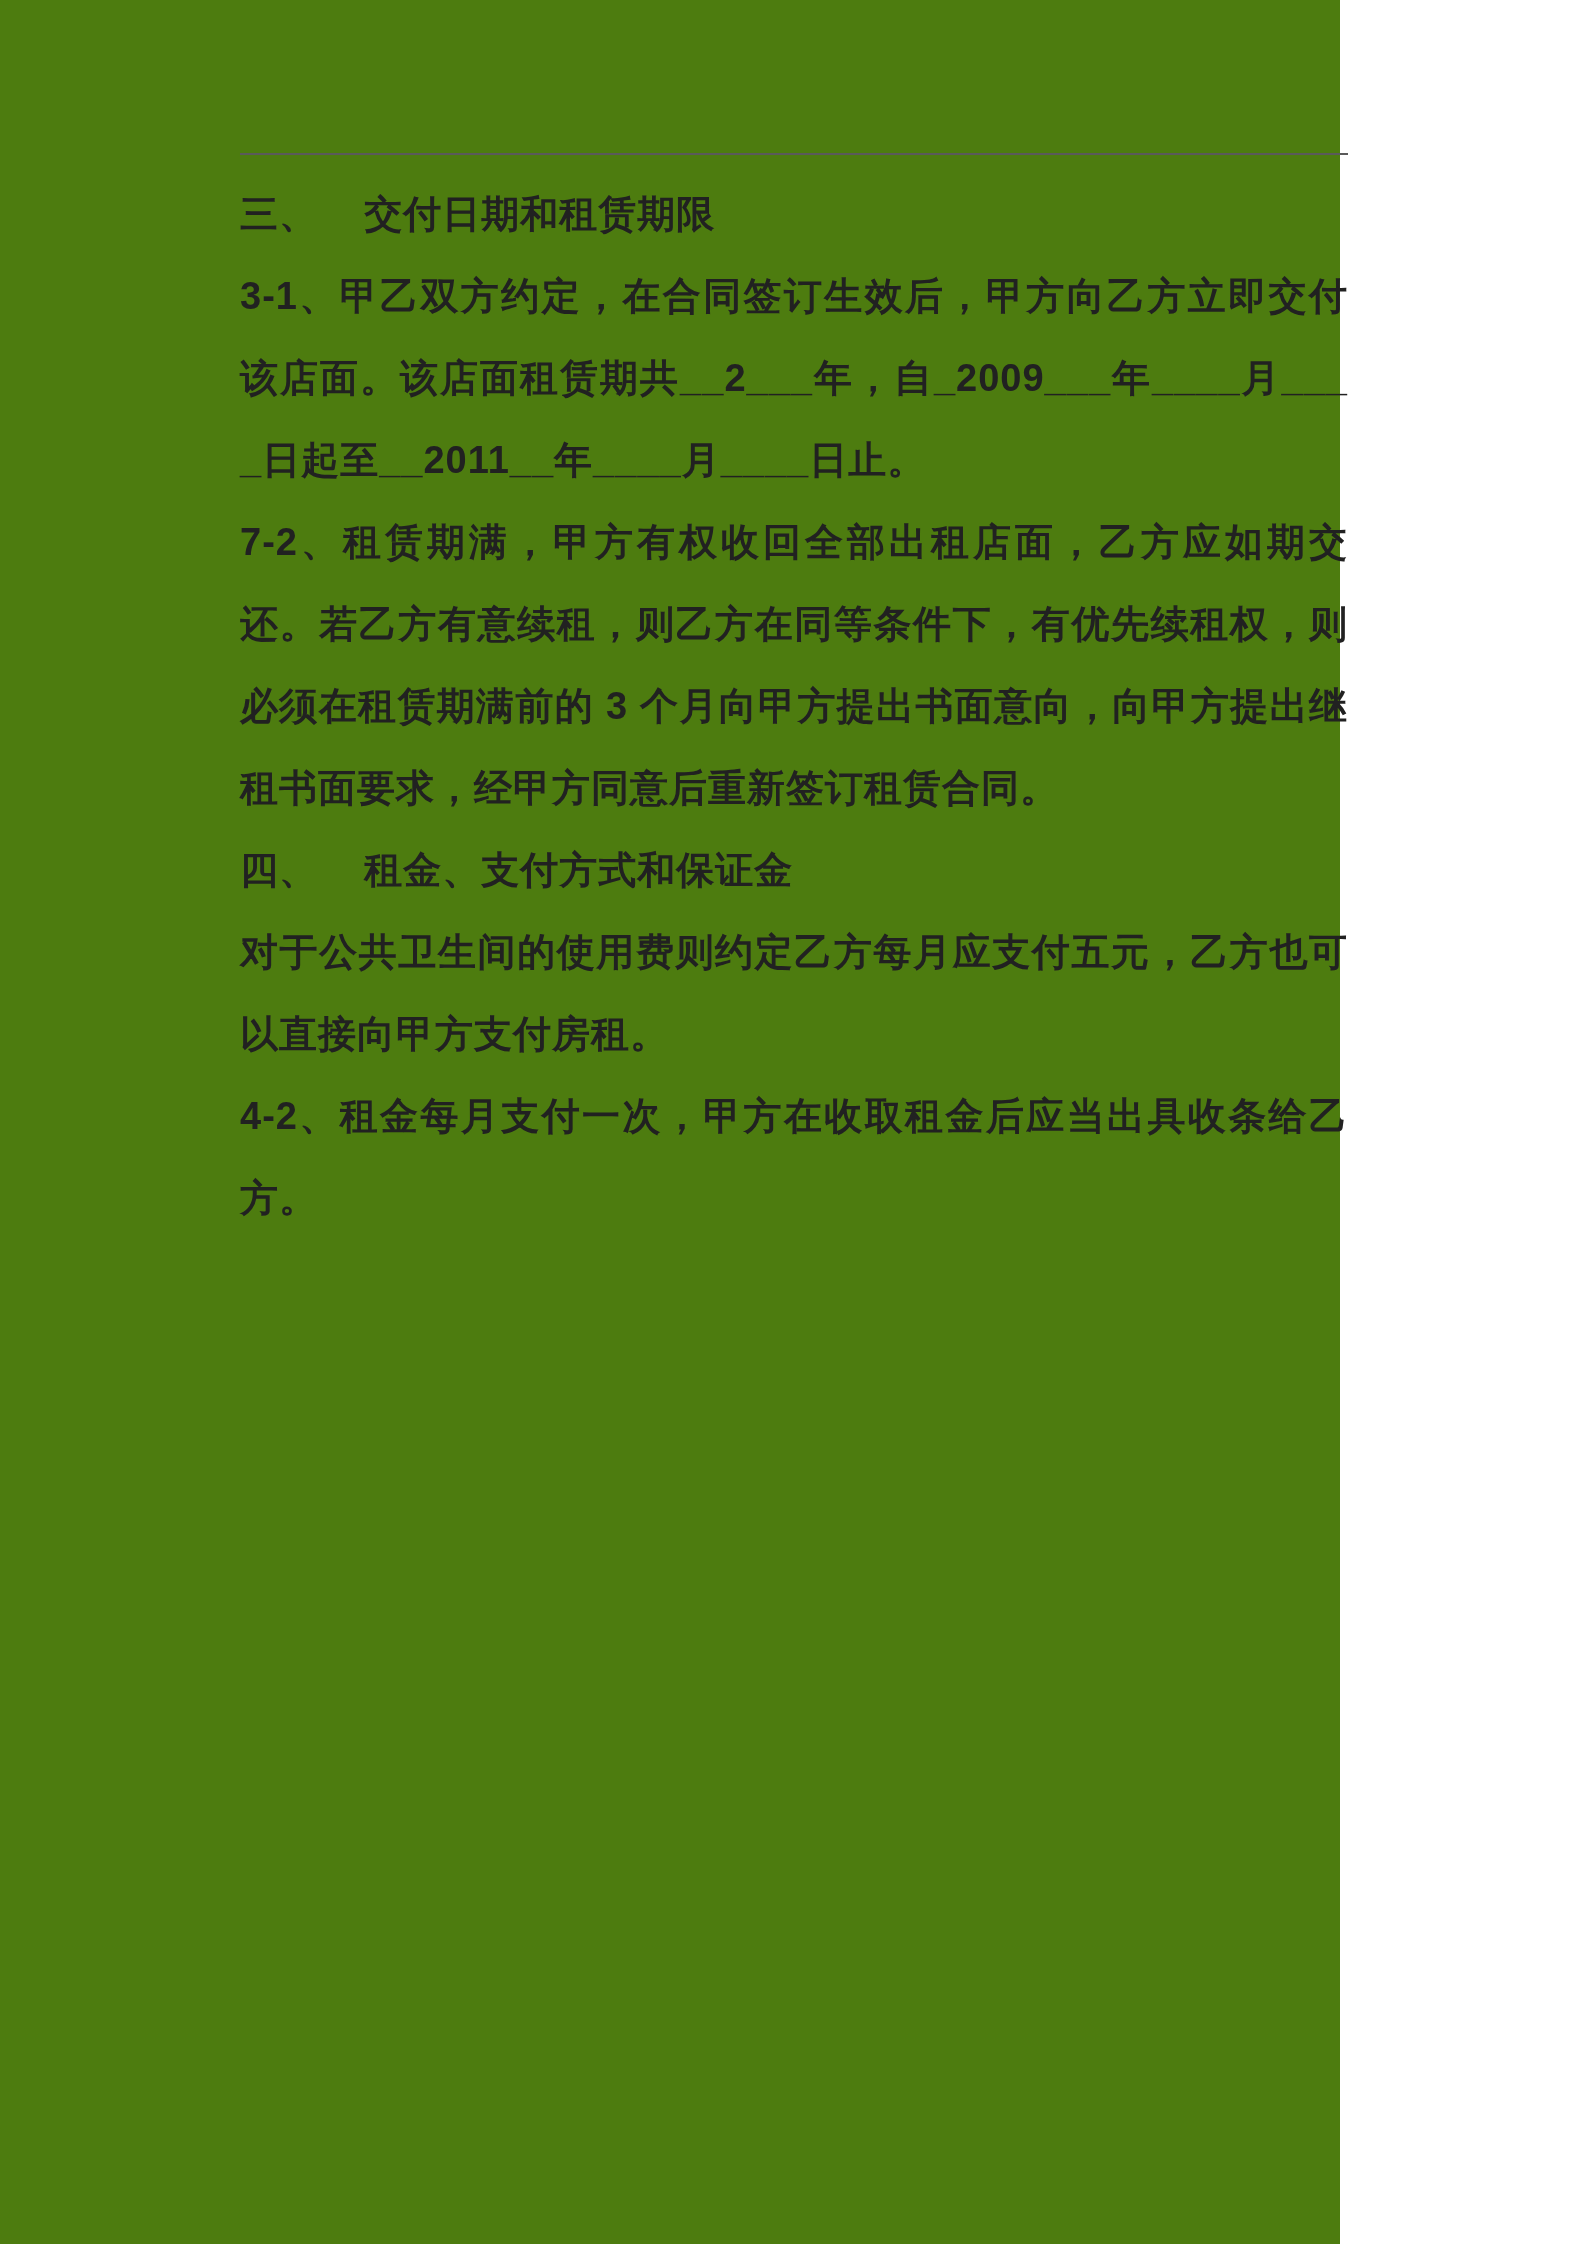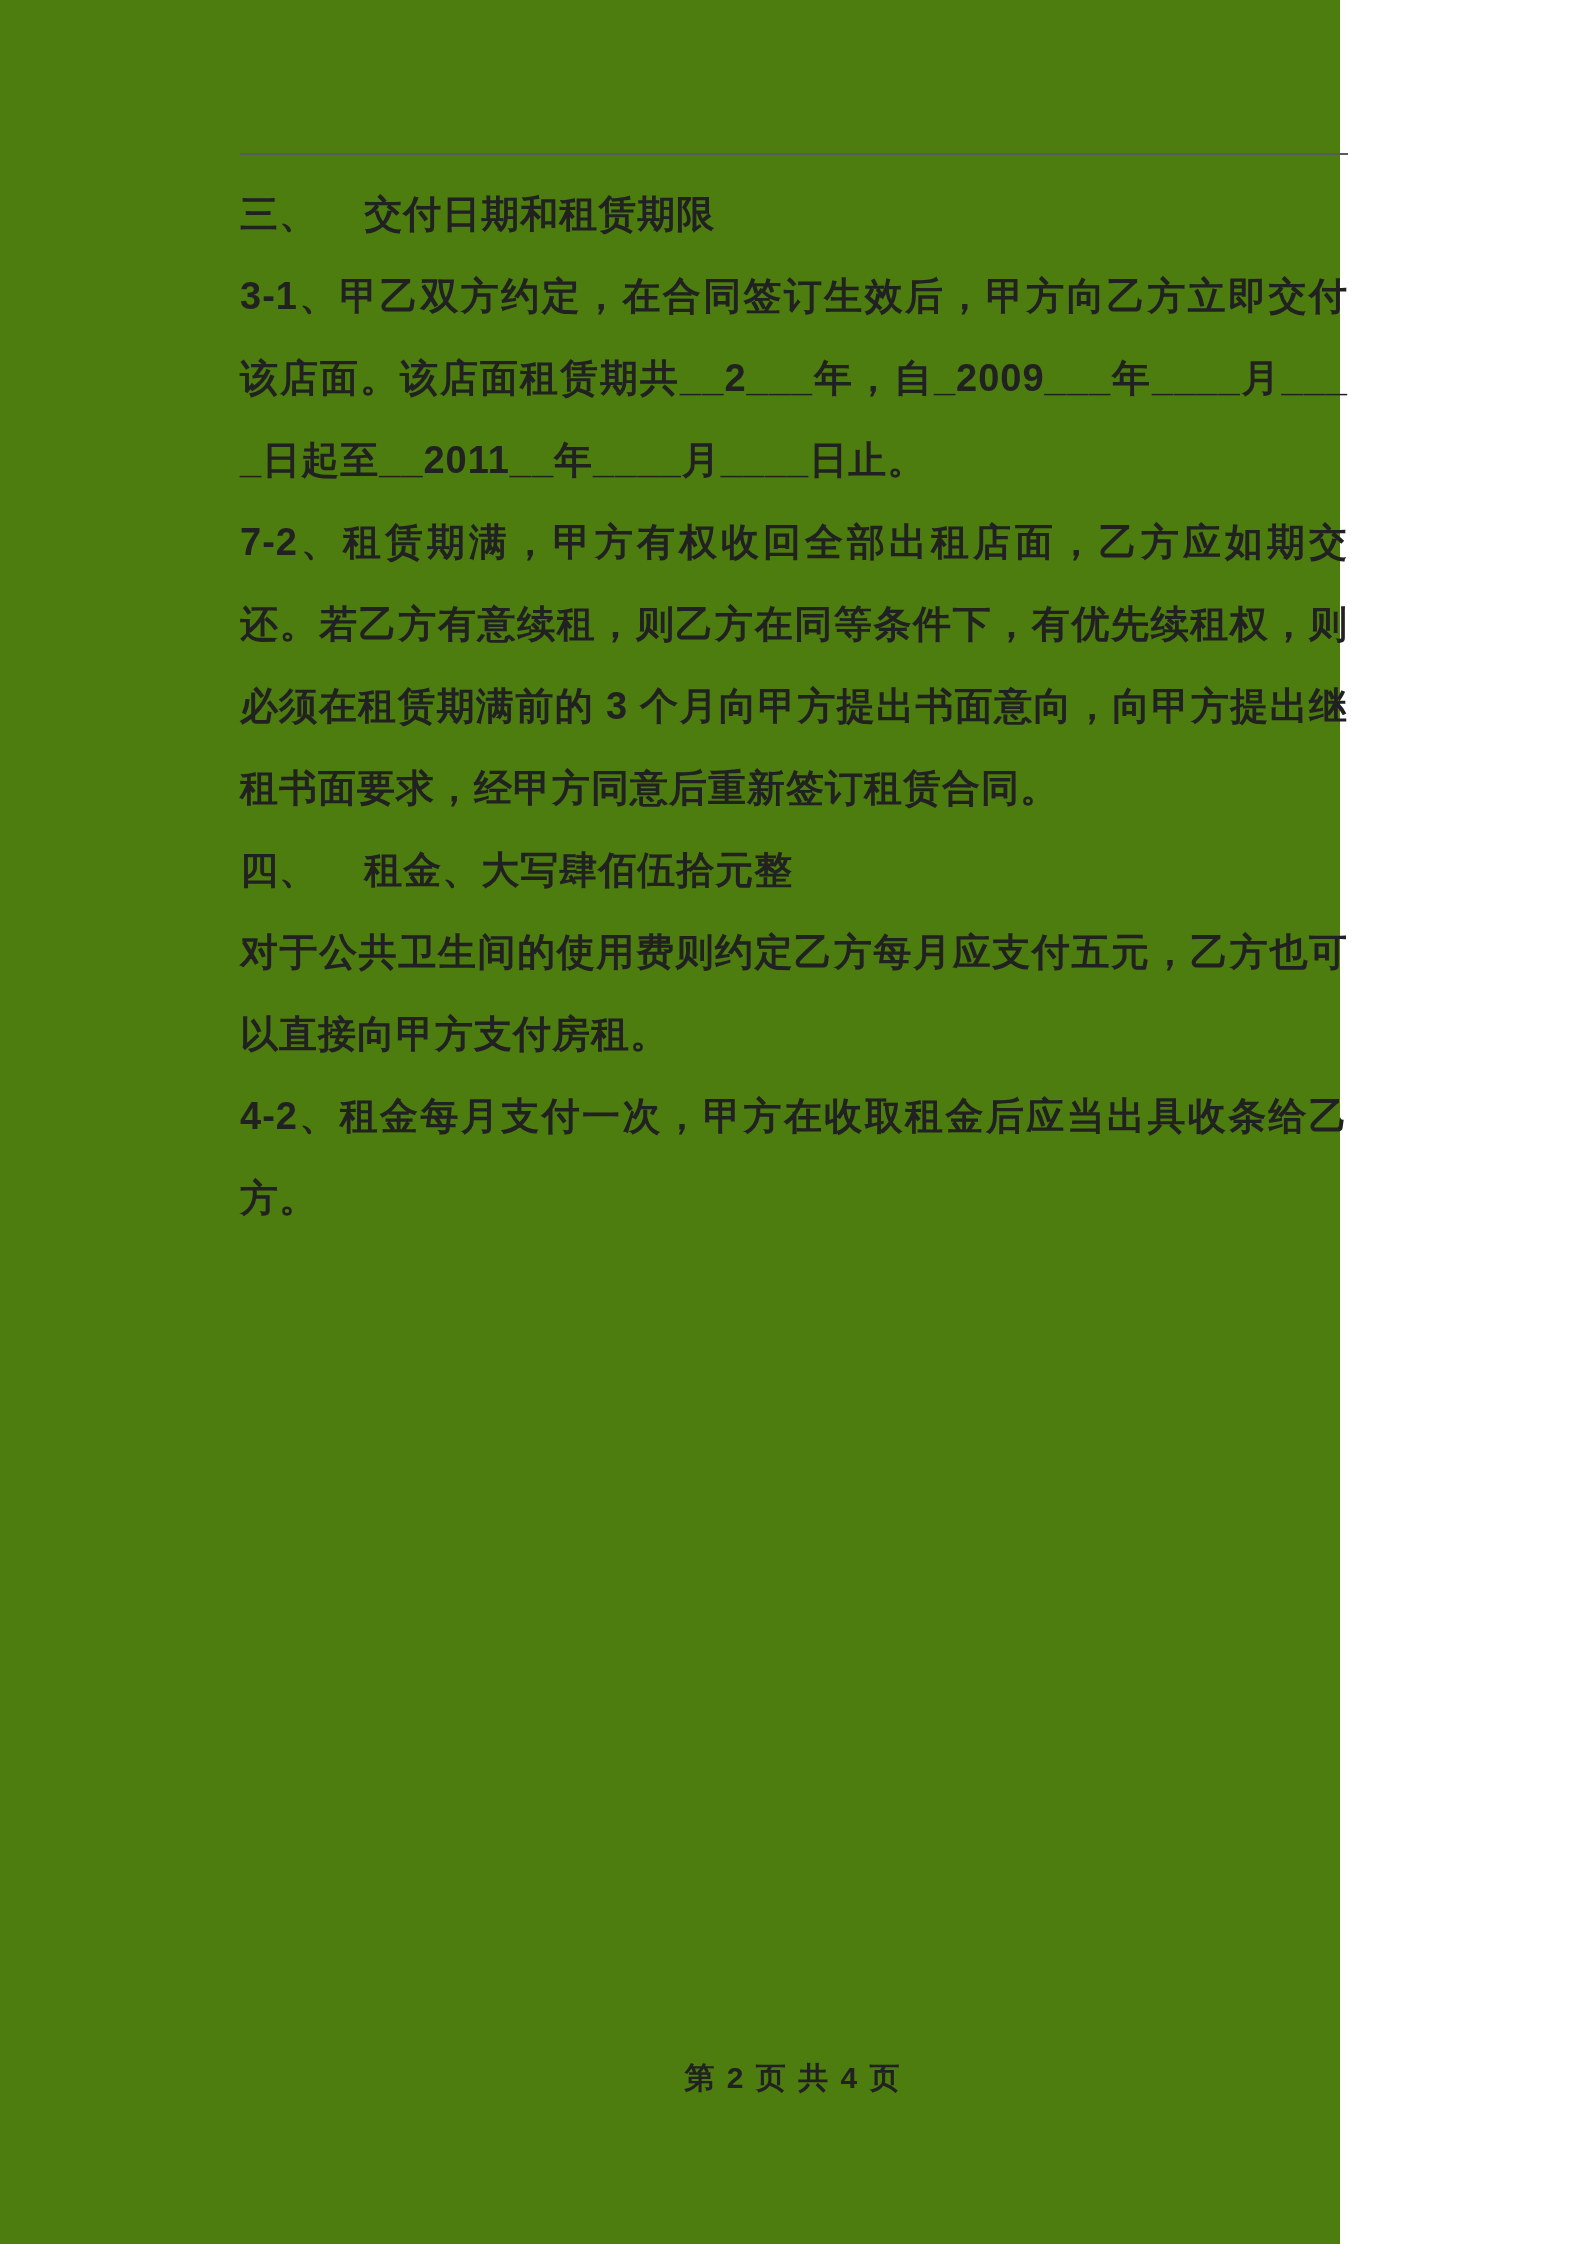--- a/index.html
+++ b/index.html
@@ -59,20 +59,19 @@
 <body>
 
 <div class="page">
 
   <div class="header-rule"></div>
 
   <div class="content">
     <p>三、    交付日期和租赁期限</p>
     <p>3-1、甲乙双方约定，在合同签订生效后，甲方向乙方立即交付该店面。该店面租赁期共__2___年，自_2009___年____月____日起至__2011__年____月____日止。</p>
     <p>7-2、租赁期满，甲方有权收回全部出租店面，乙方应如期交还。若乙方有意续租，则乙方在同等条件下，有优先续租权，则必须在租赁期满前的 3 个月向甲方提出书面意向，向甲方提出继租书面要求，经甲方同意后重新签订租赁合同。</p>
-    <p>四、    租金、大写肆佰伍拾元整</p>
+    <p>四、    租金、支付方式和保证金</p>
     <p>对于公共卫生间的使用费则约定乙方每月应支付五元，乙方也可以直接向甲方支付房租。</p>
     <p>4-2、租金每月支付一次，甲方在收取租金后应当出具收条给乙方。</p>
   </div>
 
-  <div class="footer">第 2 页 共 4 页</div>
 
 </div>
 
 </body></html>

